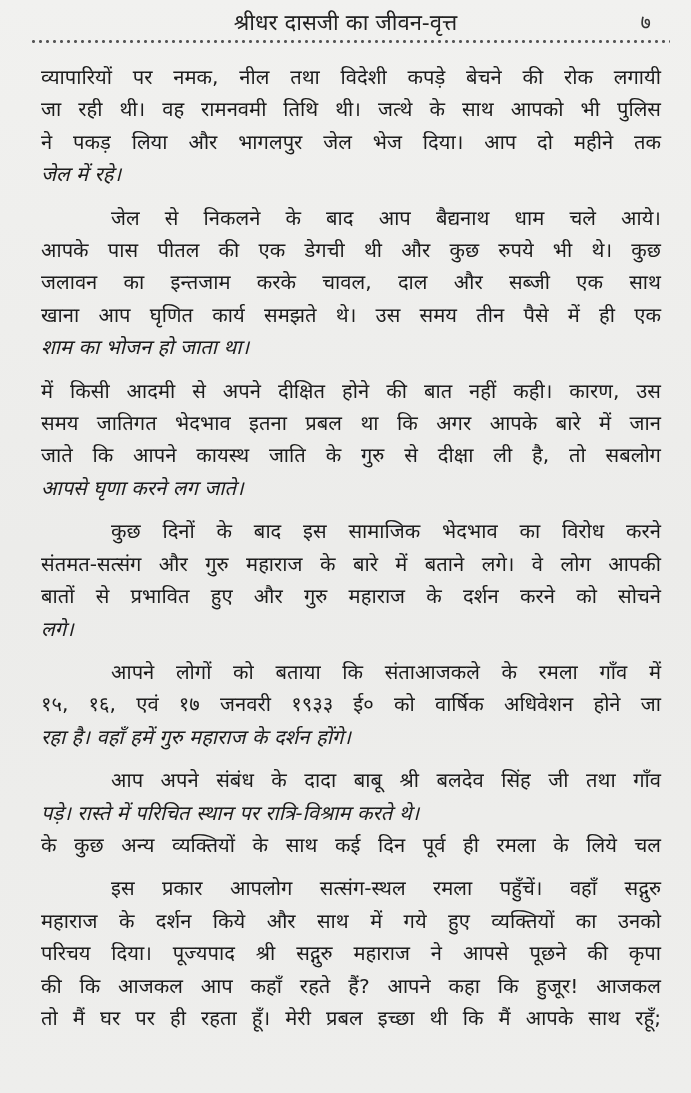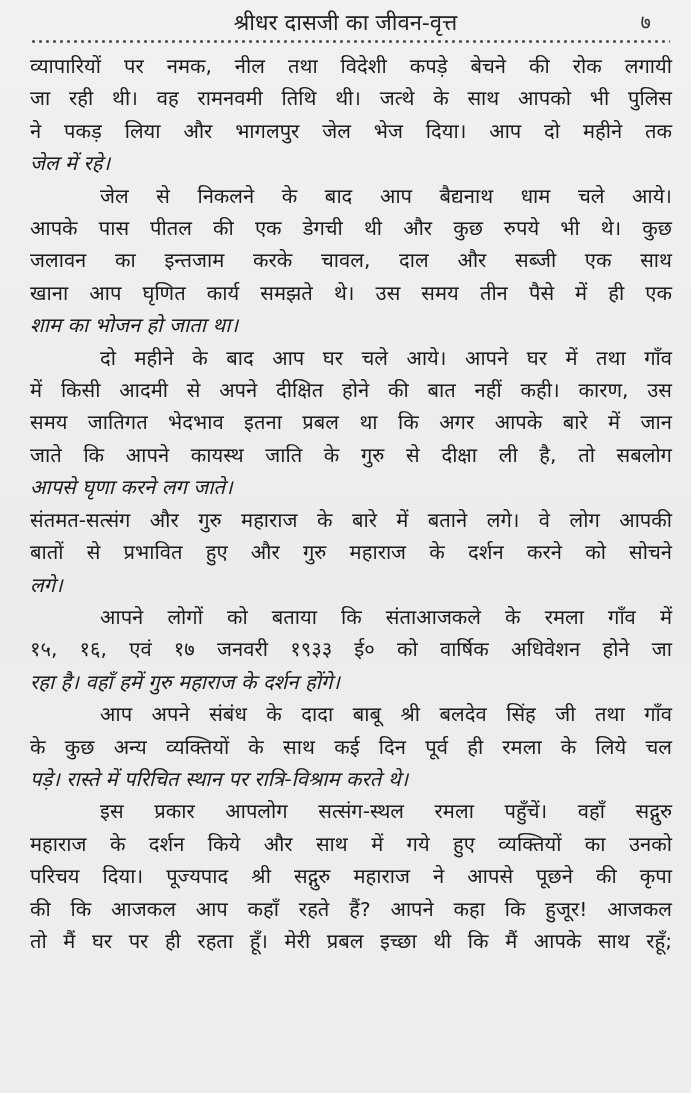--- a/index.html
+++ b/index.html
@@ -29,21 +29,21 @@
     background-image: radial-gradient(circle, #555 1.3px, transparent 1.6px);
     background-size: 7px 7px;
     background-repeat: repeat-x;
     background-position: 0 0;
   }
   .body-text {
     position: absolute; left: 30px; top: 50px; width: 642px;
     font-size: 20.2px; line-height: 32.4px; text-align: justify;
     color: #1c1c1c;
   }
-  .body-text p { margin: 0; }
+  .body-text p { margin: 11px; }
   .line { display: block; white-space: nowrap; text-align-last: justify; text-align: justify; }
   .line.last { text-align-last: left; font-style: italic; }
 </style>
 </head>
 <body>
 
 <div class="page">
   <div class="header">
     <div class="header-title">श्रीधर दासजी का जीवन-वृत्त</div>
     <div class="page-number">७</div>
@@ -58,40 +58,40 @@
       <span class="line last">जेल में रहे।</span>
     </p>
     <p>
       <span class="line" style="padding-left:70px">जेल से निकलने के बाद आप बैद्यनाथ धाम चले आये।</span>
       <span class="line">आपके पास पीतल की एक डेगची थी और कुछ रुपये भी थे। कुछ</span>
       <span class="line">जलावन का इन्तजाम करके चावल, दाल और सब्जी एक साथ</span>
       <span class="line">खाना आप घृणित कार्य समझते थे। उस समय तीन पैसे में ही एक</span>
       <span class="line last">शाम का भोजन हो जाता था।</span>
     </p>
     <p>
-      <span class="line" style="padding-left:70px">दो महीने के बाद आप घर चले आये। आपने घर में तथा गाँव</span>
       <span class="line">में किसी आदमी से अपने दीक्षित होने की बात नहीं कही। कारण, उस</span>
       <span class="line">समय जातिगत भेदभाव इतना प्रबल था कि अगर आपके बारे में जान</span>
       <span class="line">जाते कि आपने कायस्थ जाति के गुरु से दीक्षा ली है, तो सबलोग</span>
       <span class="line last">आपसे घृणा करने लग जाते।</span>
     </p>
     <p>
+      <span class="line" style="padding-left:70px">कुछ दिनों के बाद इस सामाजिक भेदभाव का विरोध करने</span>
       <span class="line">संतमत-सत्संग और गुरु महाराज के बारे में बताने लगे। वे लोग आपकी</span>
       <span class="line">बातों से प्रभावित हुए और गुरु महाराज के दर्शन करने को सोचने</span>
       <span class="line last">लगे।</span>
     </p>
     <p>
       <span class="line" style="padding-left:70px">आपने लोगों को बताया कि संताआजकले के रमला गाँव में</span>
       <span class="line">१५, १६, एवं १७ जनवरी १९३३ ई० को वार्षिक अधिवेशन होने जा</span>
       <span class="line last">रहा है। वहाँ हमें गुरु महाराज के दर्शन होंगे।</span>
     </p>
     <p>
       <span class="line" style="padding-left:70px">आप अपने संबंध के दादा बाबू श्री बलदेव सिंह जी तथा गाँव</span>
+      <span class="line last">पड़े। रास्ते में परिचित स्थान पर रात्रि-विश्राम करते थे।</span>
       <span class="line">के कुछ अन्य व्यक्तियों के साथ कई दिन पूर्व ही रमला के लिये चल</span>
-      <span class="line last">पड़े। रास्ते में परिचित स्थान पर रात्रि-विश्राम करते थे।</span>
     </p>
     <p>
       <span class="line" style="padding-left:70px">इस प्रकार आपलोग सत्संग-स्थल रमला पहुँचें। वहाँ सद्गुरु</span>
       <span class="line">महाराज के दर्शन किये और साथ में गये हुए व्यक्तियों का उनको</span>
       <span class="line">परिचय दिया। पूज्यपाद श्री सद्गुरु महाराज ने आपसे पूछने की कृपा</span>
       <span class="line">की कि आजकल आप कहाँ रहते हैं? आपने कहा कि हुजूर! आजकल</span>
       <span class="line">तो मैं घर पर ही रहता हूँ। मेरी प्रबल इच्छा थी कि मैं आपके साथ रहूँ;</span>
     </p>
   </div>
 </div>

